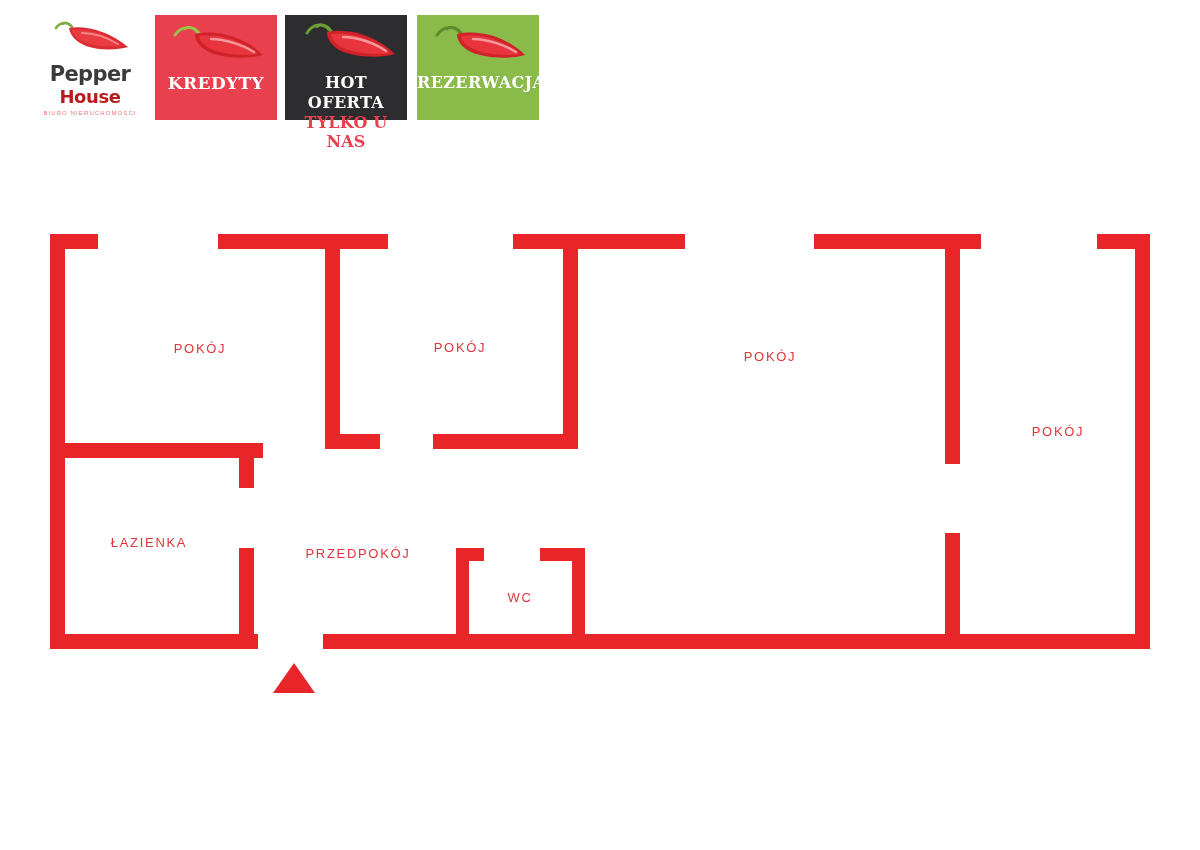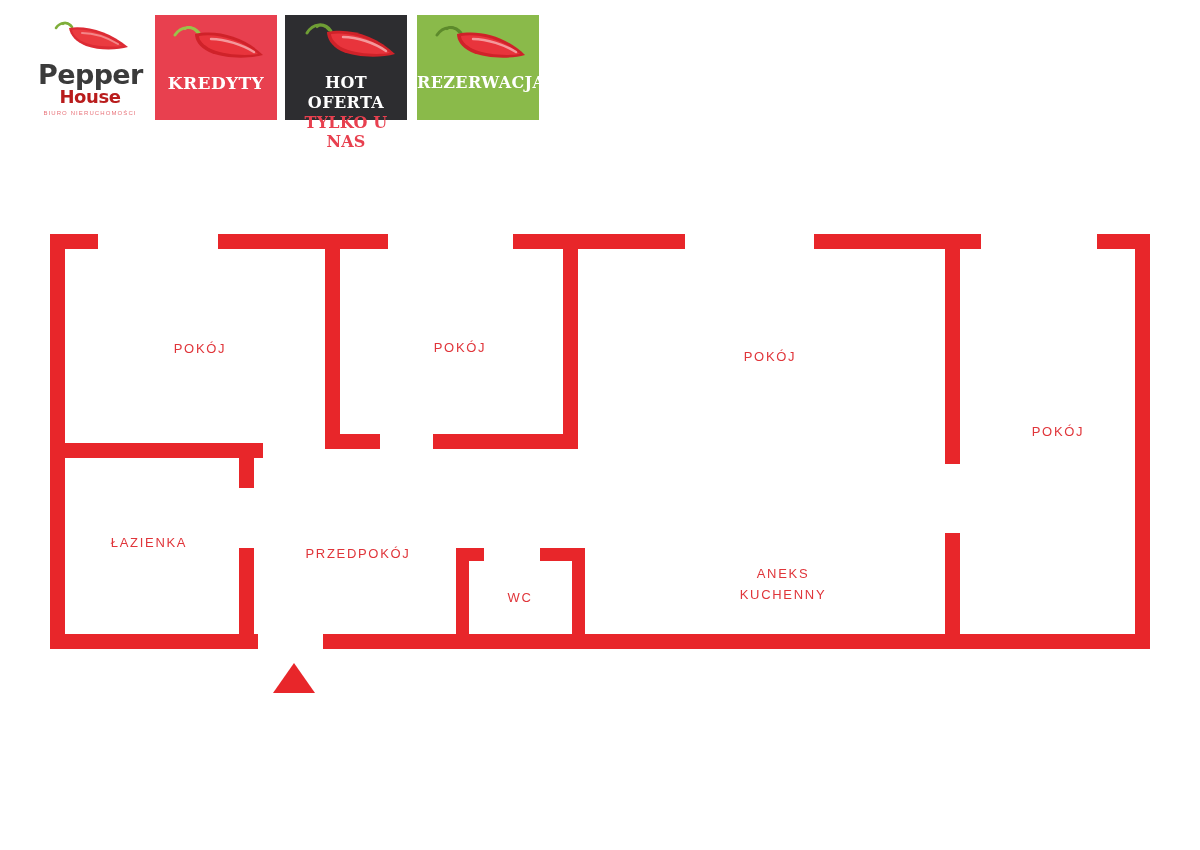--- a/index.html
+++ b/index.html
@@ -30,21 +30,21 @@
     height: 100px;
     text-align: center;
   }
   #brand-logo .chili-wrap {
     width: 104px; height: 46px;
     position: relative;
   }
   .logo-word-1 {
     font-family: "DejaVu Sans", sans-serif;
     font-weight: bold;
-    font-size: 27px;
+    font-size: 21px;
     color: #3b3b3b;
     letter-spacing: -0.6px;
     line-height: 21px;
     margin-top: 2px;
   }
   .logo-word-2 {
     font-family: "DejaVu Sans", sans-serif;
     font-weight: bold;
     font-size: 18px;
     color: #b91c1c;
@@ -227,18 +227,16 @@
   <div class="room-label" style="left:710px; top:308px; width:120px;">POKÓJ</div>
 
   <div class="room-label" style="left:998px; top:383px; width:120px;">POKÓJ</div>
 
   <div class="room-label" style="left:86px; top:494px; width:126px;text-align:center;">ŁAZIENKA</div>
 
   <div class="room-label" style="left:288px; top:505px; width:140px;">PRZEDPOKÓJ</div>
 
   <div class="room-label" style="left:487px; top:549px; width:66px;text-align:center;">WC</div>
 
-  <div class="room-label" style="left:712px; top:525px; width:142px;">ANEKS
-KUCHENNY</div>
 
   <div id="entrance-marker" style="left:273px; top:625px;"></div>
 
 </div>
 
 </body></html>

